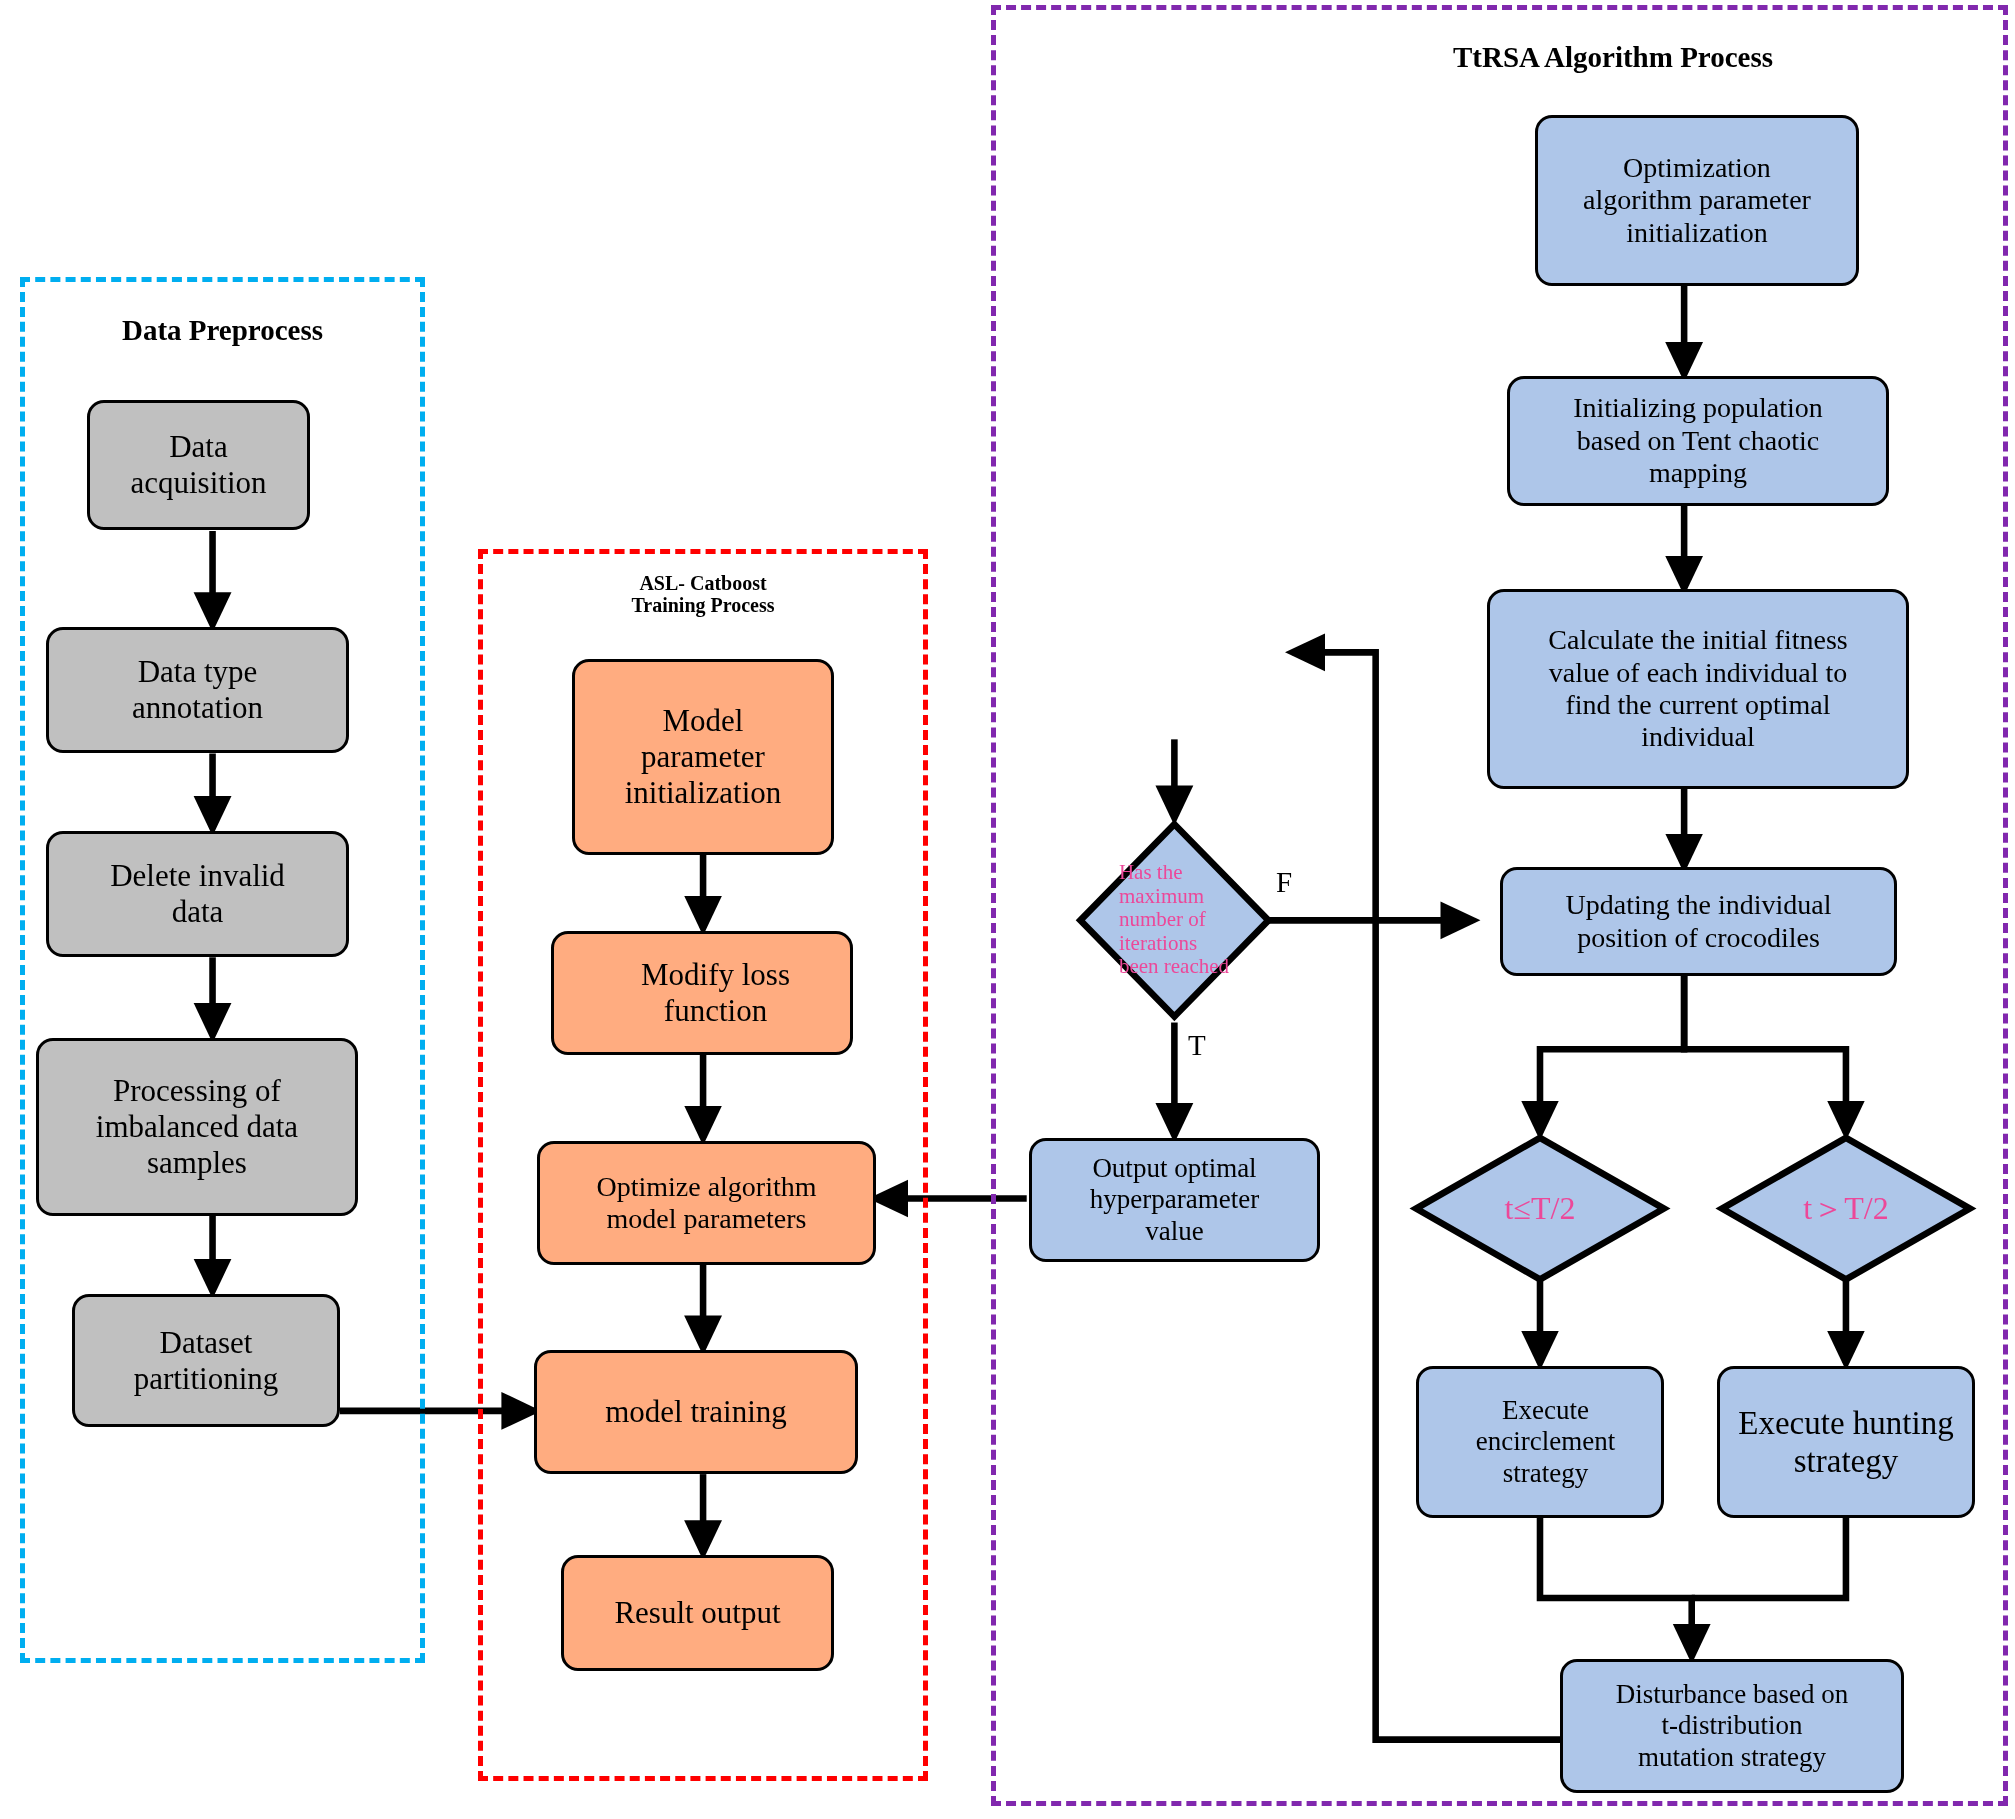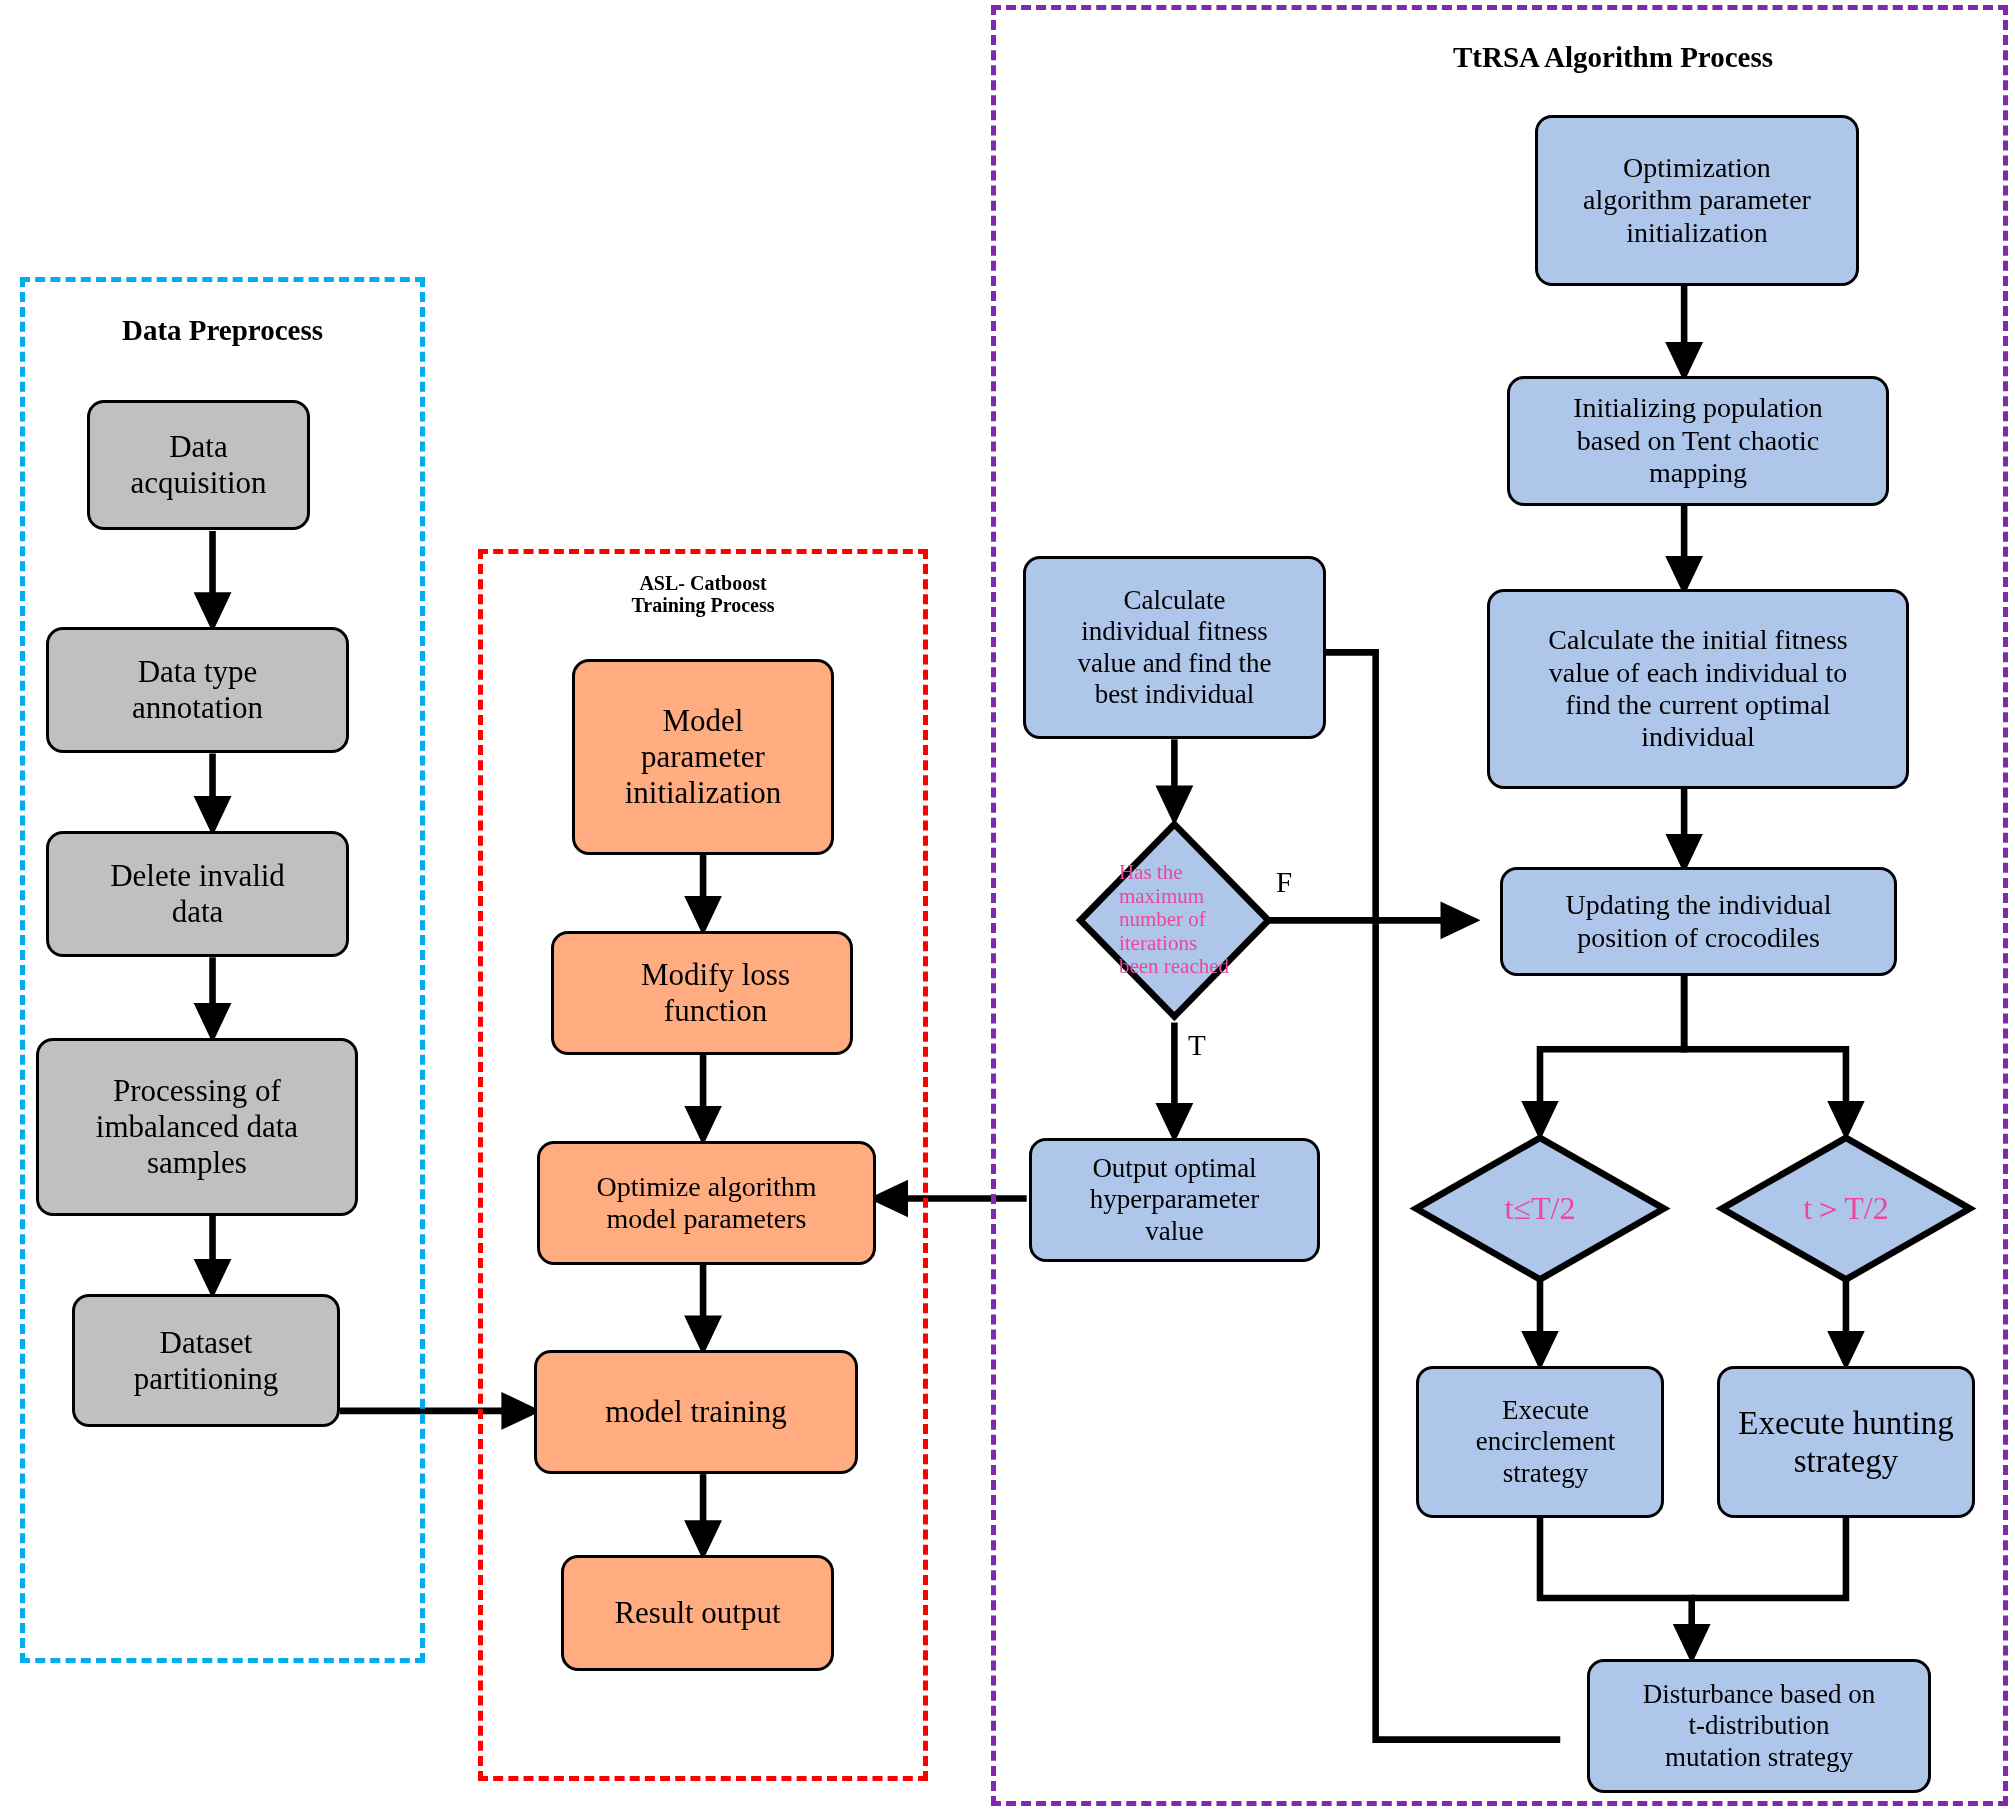--- a/index.html
+++ b/index.html
@@ -144,24 +144,20 @@
   <div class="node n-orange" style="left:551px;top:931px;width:302px;height:124px;font-size:31px;padding-left:32px;">Modify loss
 function</div>
 
   <div class="node n-orange" style="left:537px;top:1141px;width:339px;height:124px;font-size:28px;">Optimize algorithm
 model parameters</div>
 
   <div class="node n-orange" style="left:534px;top:1350px;width:324px;height:124px;font-size:31px;">model training</div>
 
   <div class="node n-orange" style="left:561px;top:1555px;width:273px;height:116px;font-size:31px;">Result output</div>
 
-  <div class="node n-blue" style="left:1023px;top:556px;width:303px;height:183px;font-size:27px;">Calculate
-individual fitness
-value and find the
-best individual</div>
 
   <div class="diamond" style="left:1080px;top:824px;width:188px;height:192px;">
     <div class="dlabel" style="font-size:21px;">Has the
 maximum
 number of
 iterations
 been reached</div>
   </div>
 
   <div class="node n-blue" style="left:1029px;top:1138px;width:291px;height:124px;font-size:27px;">Output optimal
@@ -192,21 +188,21 @@
     <div class="dlabel" style="font-size:32px;">t＞T/2</div>
   </div>
 
   <div class="node n-blue" style="left:1416px;top:1366px;width:248px;height:152px;font-size:27px;padding-left:16px;">Execute
 encirclement
 strategy</div>
 
   <div class="node n-blue" style="left:1717px;top:1366px;width:258px;height:152px;font-size:33px;">Execute hunting
 strategy</div>
 
-  <div class="node n-blue" style="left:1560px;top:1659px;width:344px;height:134px;font-size:27px;margin-left:27px;">Disturbance based on
+  <div class="node n-blue" style="left:1560px;top:1659px;width:344px;height:134px;font-size:27px;">Disturbance based on
 t-distribution
 mutation strategy</div>
 
   <div class="edge-label" style="left:1276px;top:866px;font-size:29px;">F</div>
 
   <div class="edge-label" style="left:1188px;top:1029px;font-size:29px;">T</div>
 
 </div>
 
 

